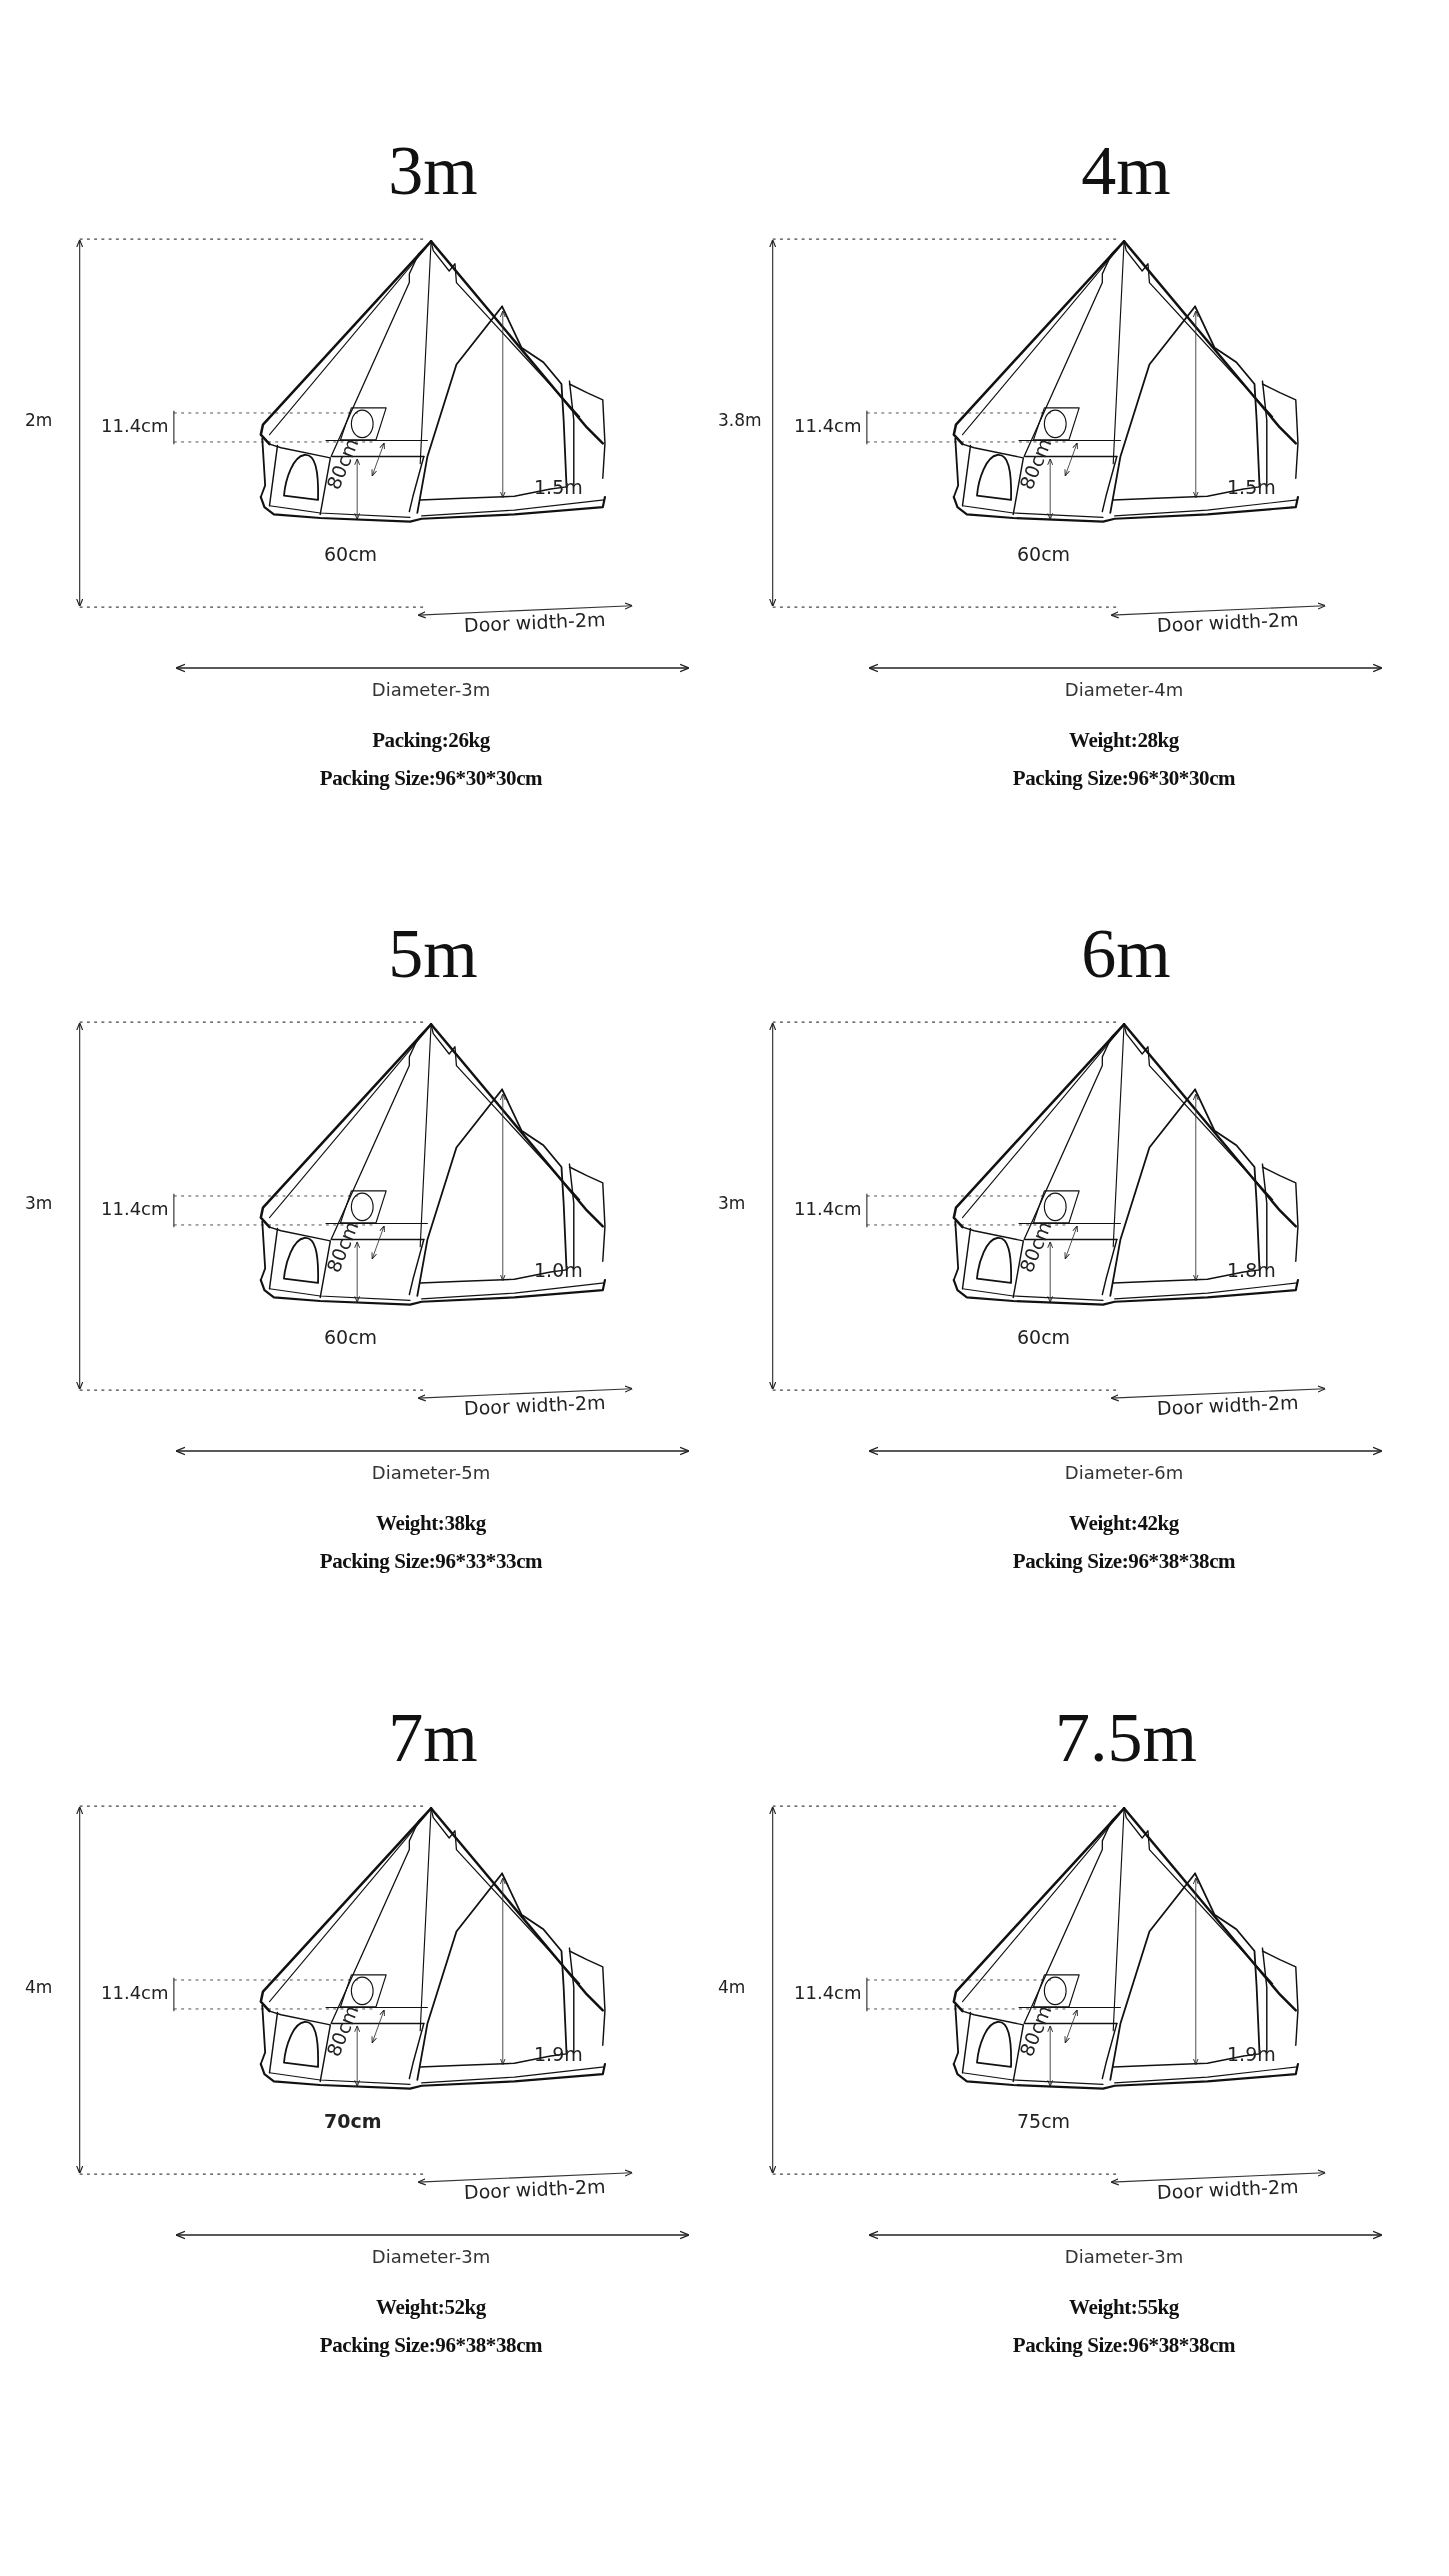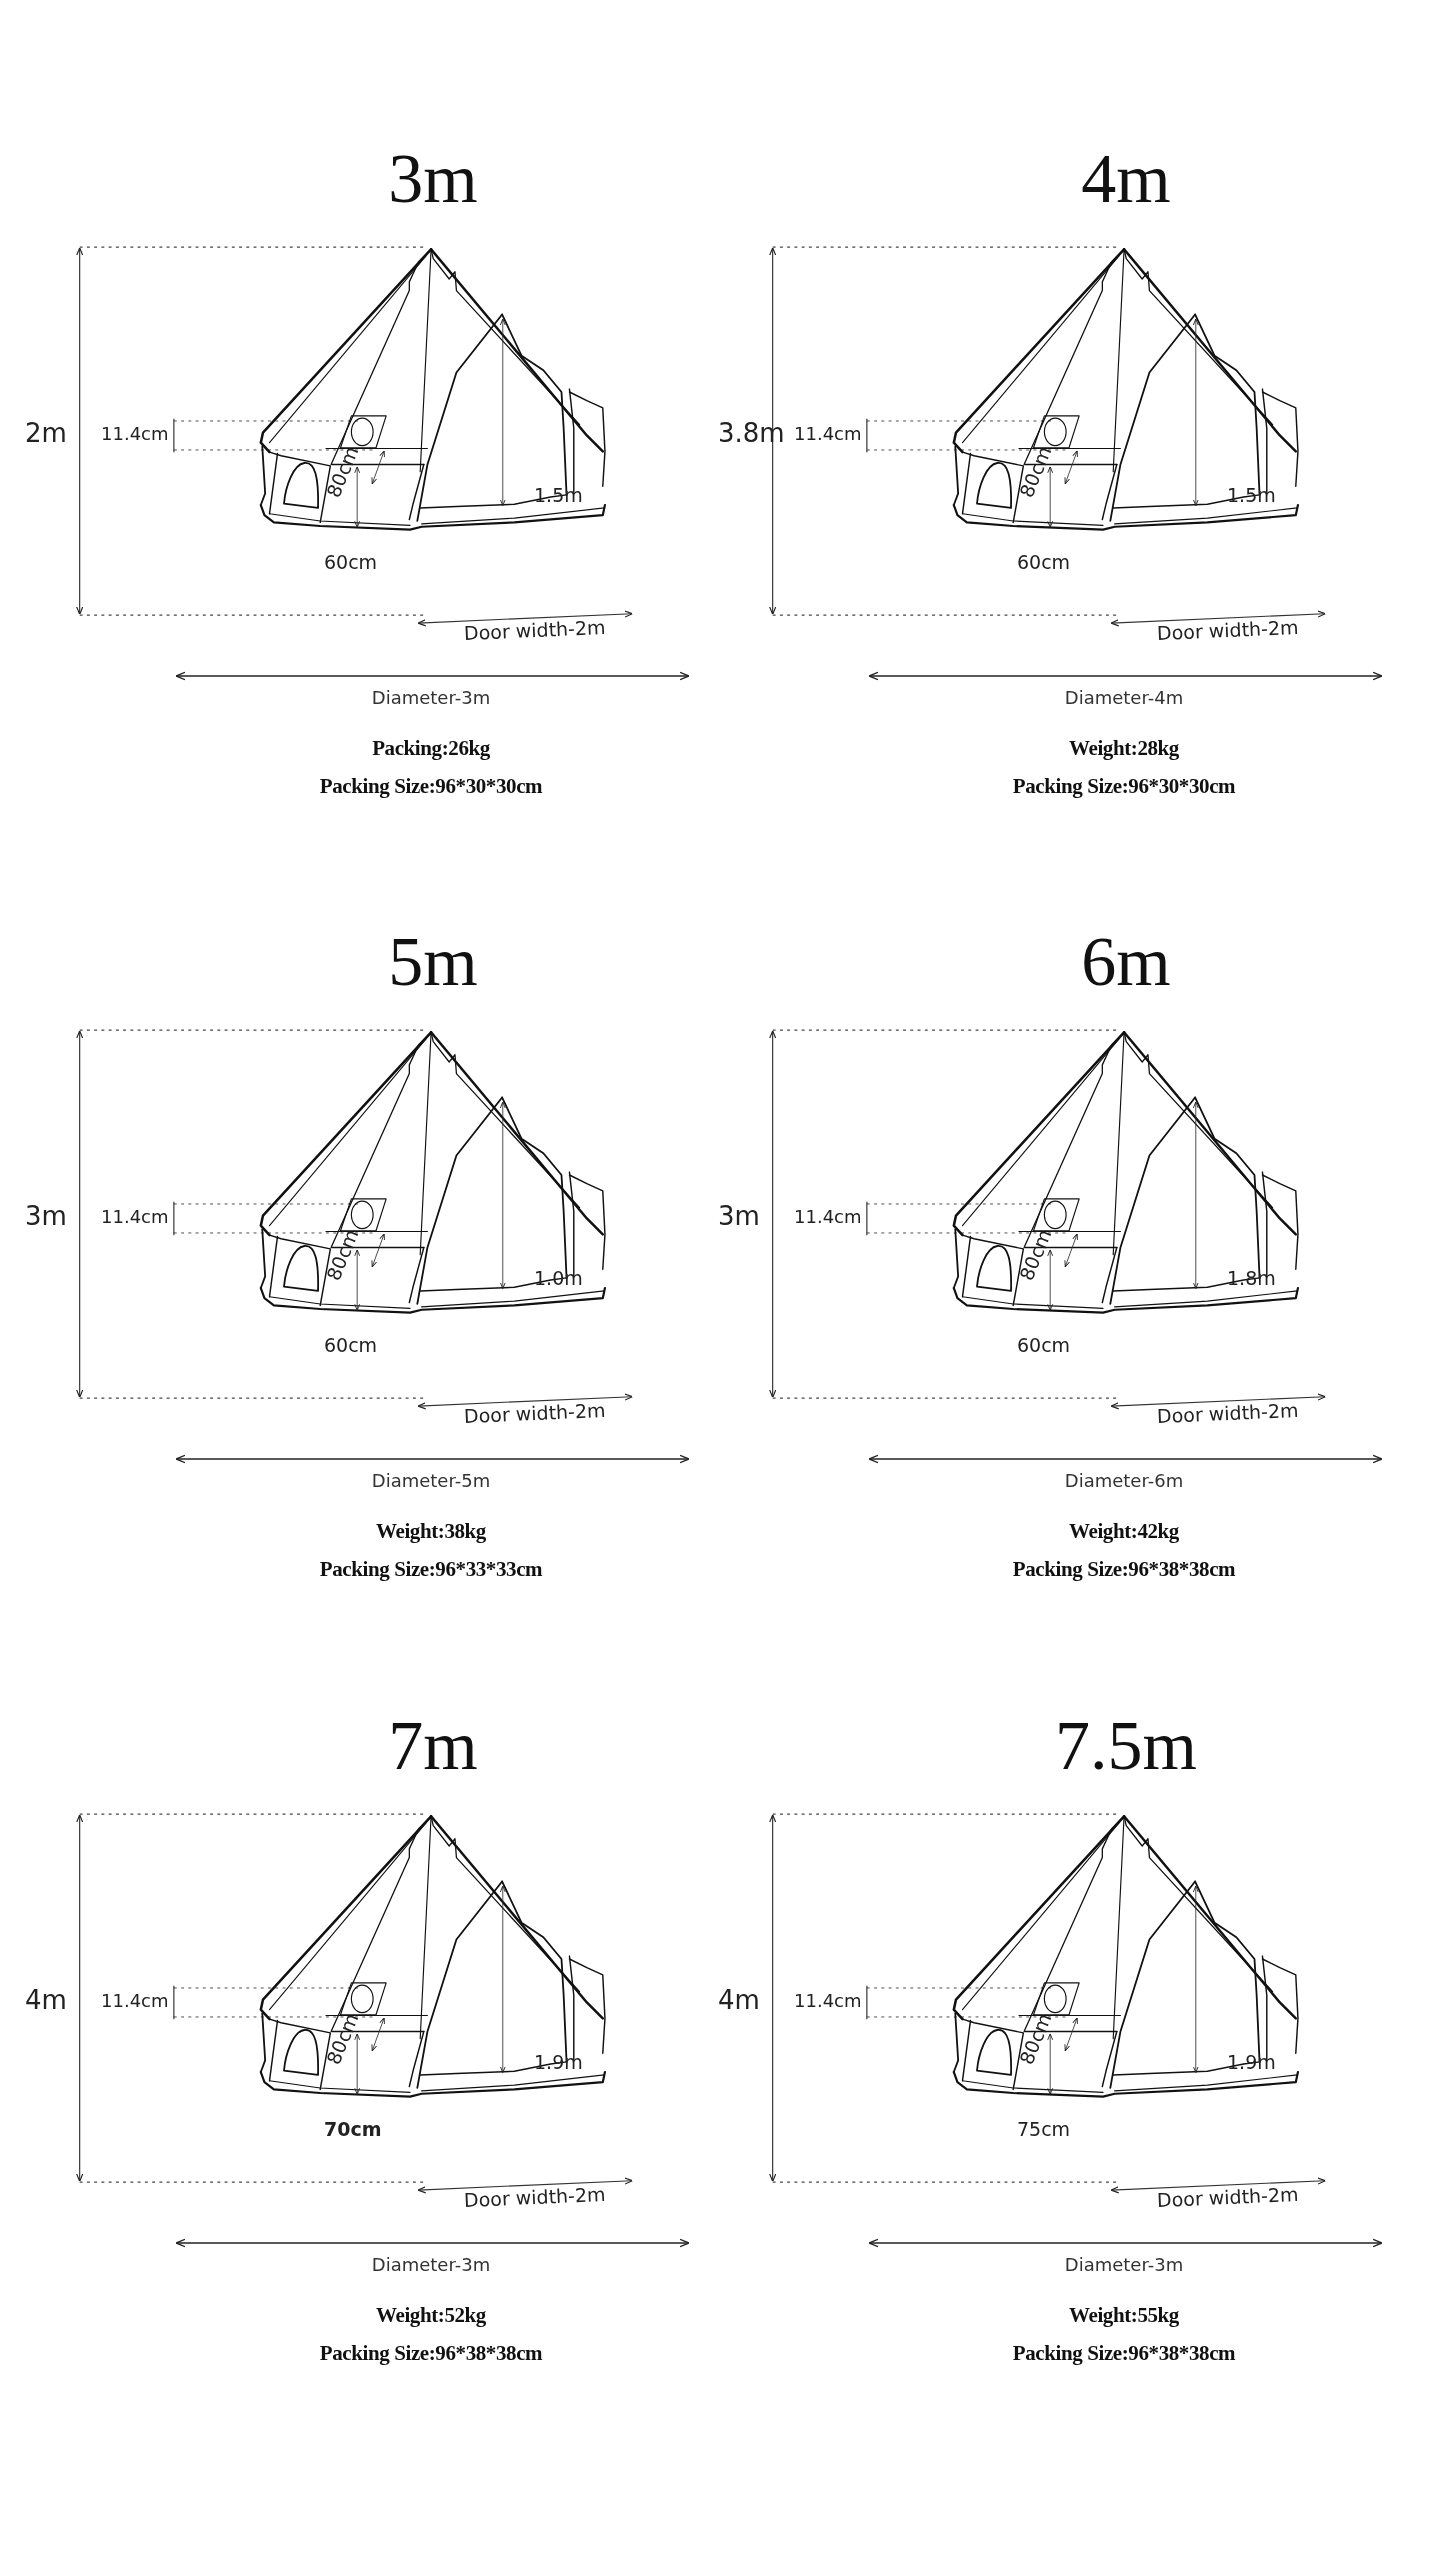--- a/index.html
+++ b/index.html
@@ -1,25 +1,25 @@
 <!DOCTYPE html>
 <html style="font-size:11.6px"><head>
 <meta charset="utf-8">
 <style>
   html, body { margin: 0; padding: 0; background: #ffffff; }
   body { width: 1449px; height: 2576px; position: relative; overflow: hidden; }
-  .panel { position: absolute; width: 710px; height: 768px; margin-top: 8px; }
+  .panel { position: absolute; width: 710px; height: 768px; }
   .panel svg { position: absolute; left: 0; top: 0; overflow: visible; }
   .title {
     position: absolute; left: 0; width: 870px; text-align: center; top: 109px;
     font-family: "Liberation Serif", "DejaVu Serif", serif; font-size: 70px; color: #111;
     line-height: 1; transform: translateX(-435px);
   }
   .lbl { position: absolute; font-family: "DejaVu Sans", "Liberation Sans", sans-serif; color: #222; white-space: nowrap; line-height: 1; }
-  .height-lbl { font-size: 26px; }
+  .height-lbl { font-size: 17px; }
   .small-lbl { font-size: 18px; }
   .mid-lbl { font-size: 19px; }
   .diam-lbl { font-size: 18px; color: #333; transform: translateX(-50%); }
   .spec {
     position: absolute; width: 507px; text-align: center; transform: translateX(-50%);
     font-family: "Liberation Serif", "DejaVu Serif", serif; font-weight: bold; font-size: 21px;
     color: #111; line-height: 1; letter-spacing: -0.4px;
   }
 </style>
 </head>

